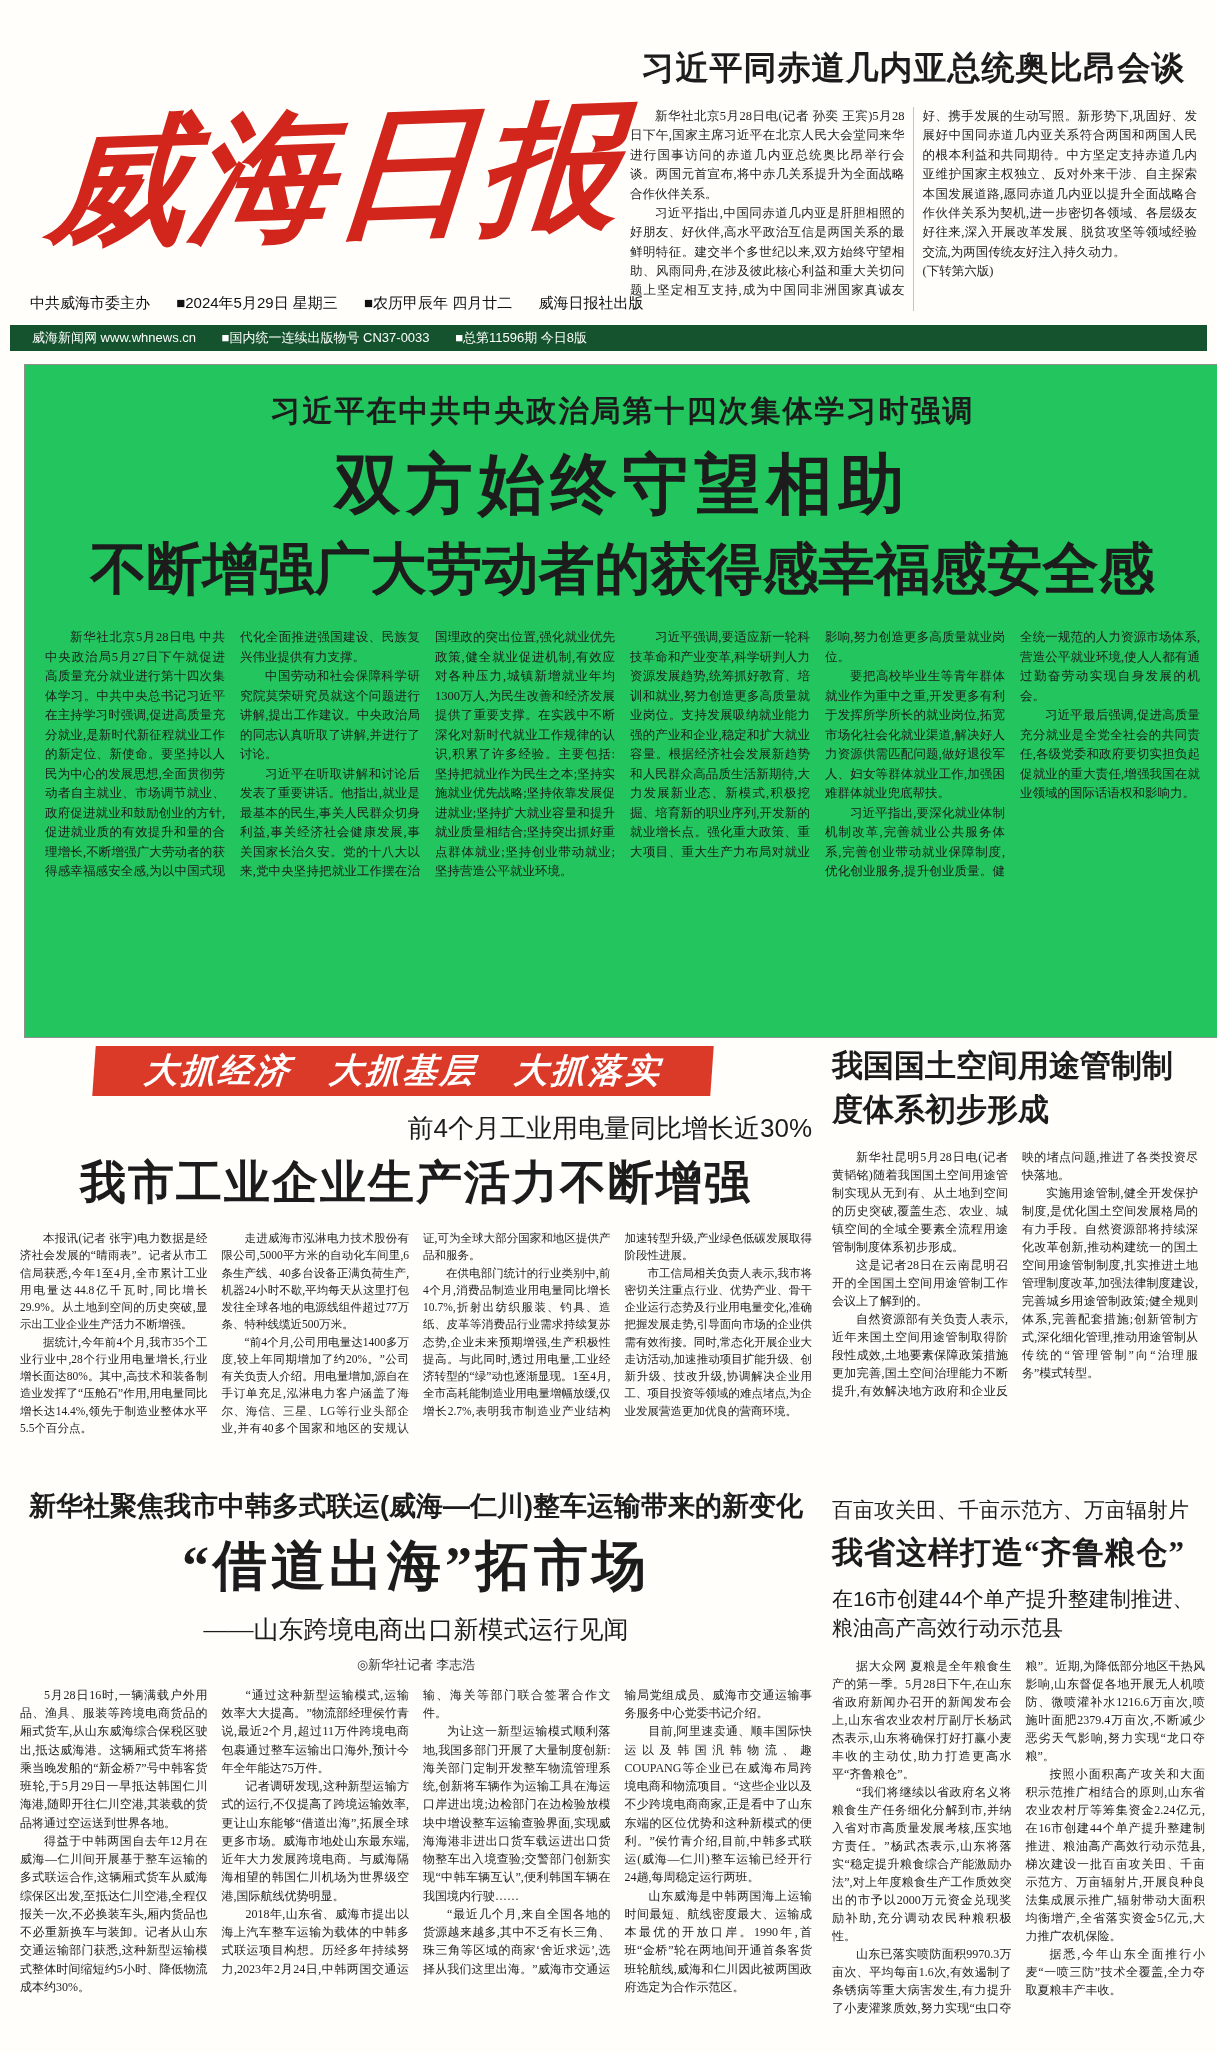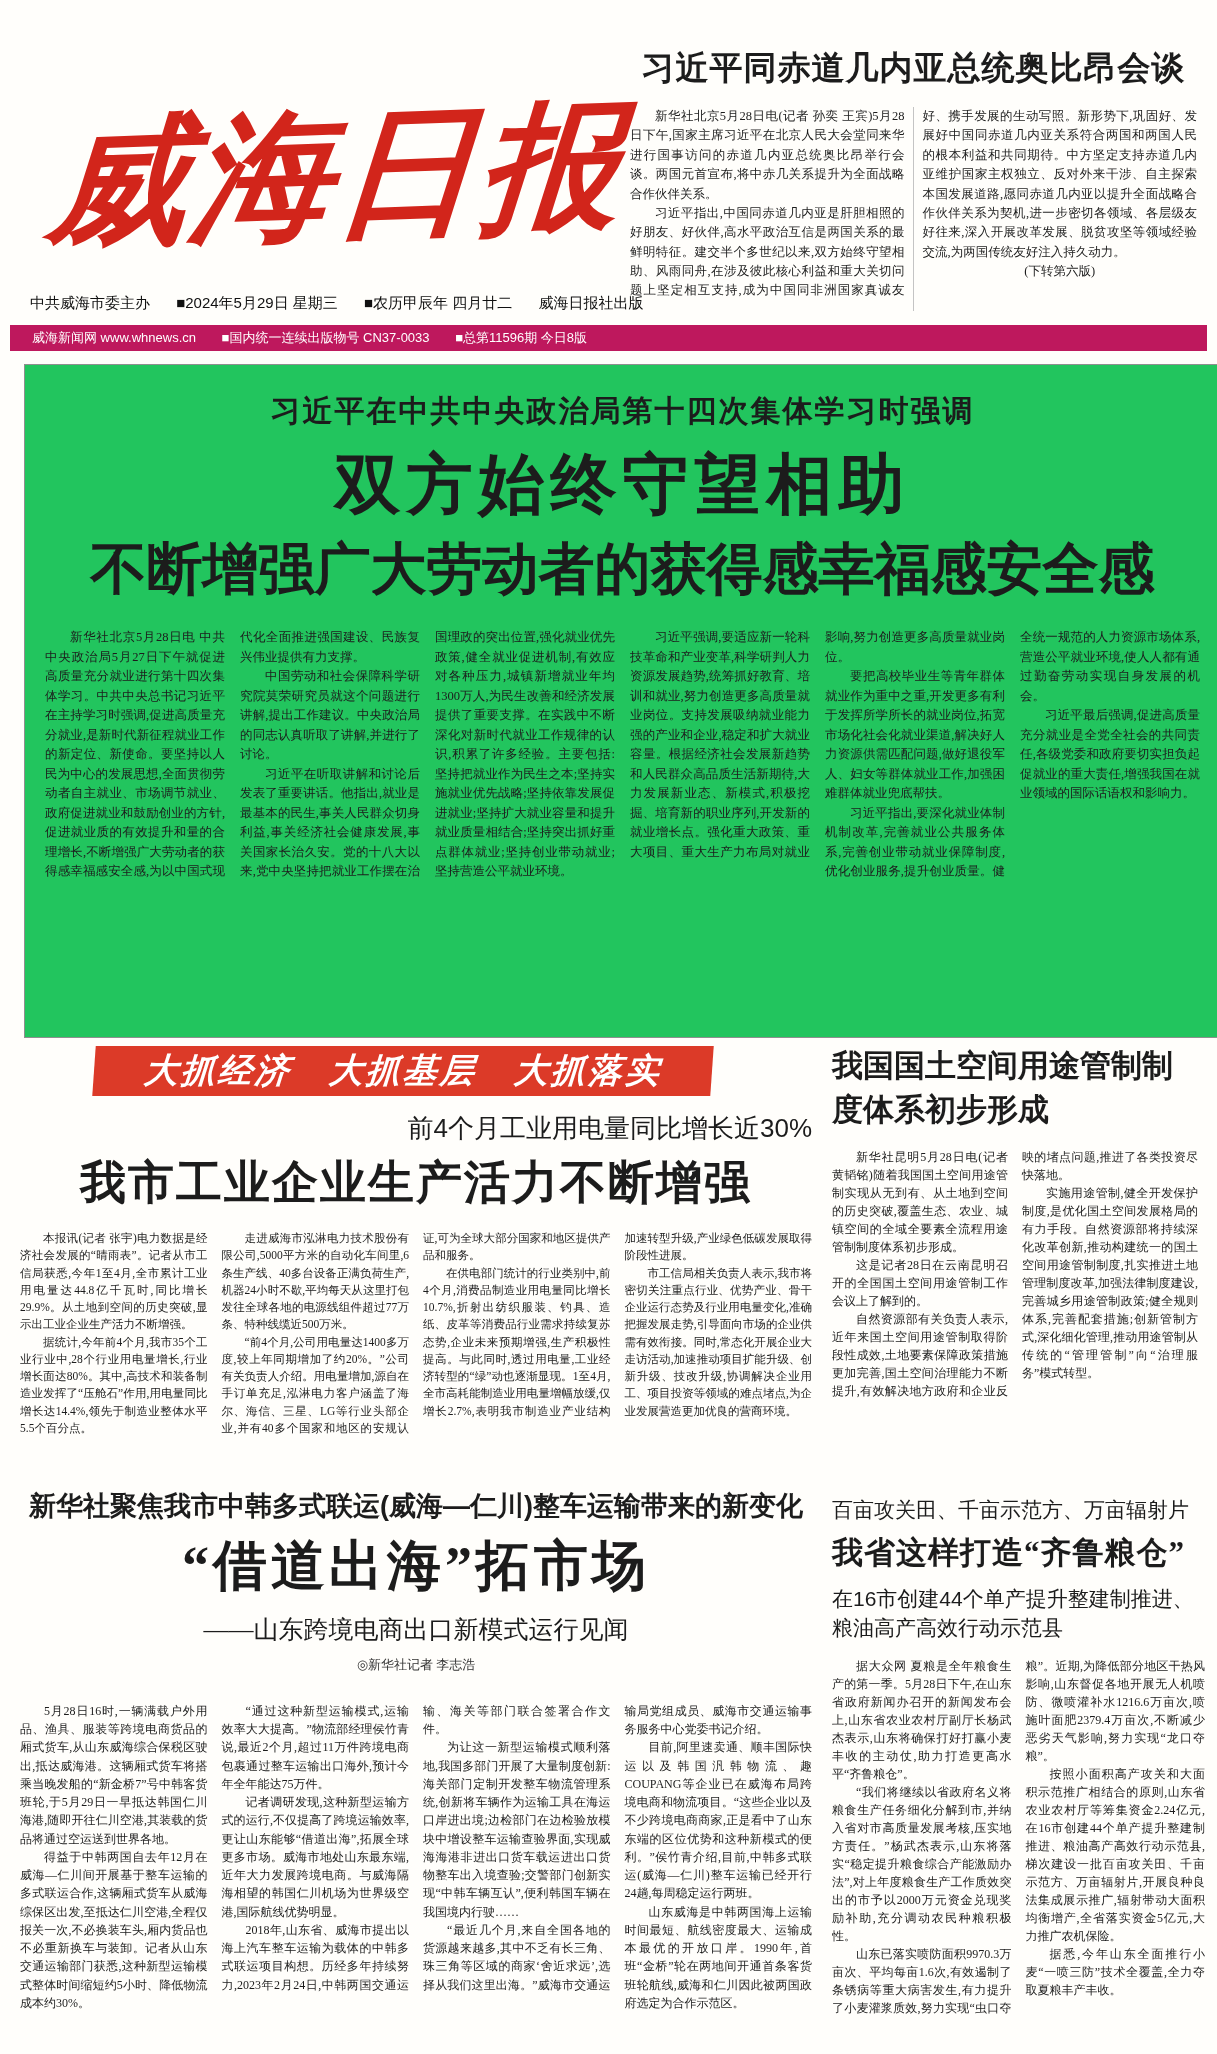--- a/index.html
+++ b/index.html
@@ -9,25 +9,25 @@
   .masthead-logo{position:absolute;left:48px;top:58px;width:570px;height:235px;
         color:#d2251b;font-size:140px;font-weight:bold;line-height:235px;text-align:center;
         transform:rotate(-2deg) skewX(-6deg);letter-spacing:4px;font-style:italic;white-space:nowrap;}
   .diplomacy{position:absolute;left:630px;top:46px;width:567px;}
   .diplomacy .title{font-size:33px;font-weight:bold;text-align:center;letter-spacing:1px;
         font-family:"Liberation Serif",serif;}
   .diplomacy .cols{margin-top:16px;height:204px;column-count:2;column-gap:18px;
         column-rule:1px solid #c4c4c4;column-fill:balance;font-size:12.5px;line-height:1.55;
         text-align:justify;overflow:hidden;}
   p{margin:0;text-indent:2em;text-align:justify;}
-  .turn{text-align:center;text-indent:0;}
+  .turn{text-align:left;text-indent:0;}
   .publisher-line{position:absolute;left:30px;top:294px;width:660px;font-size:15px;
         font-family:"Liberation Sans","DejaVu Sans",sans-serif;white-space:nowrap;color:#111;}
   .publisher-line span{margin-right:22px;}
-  .info-bar{position:absolute;left:10px;top:325px;width:1197px;height:26px;background:#be185d;
+  .info-bar{position:absolute;left:10px;top:325px;width:1197px;height:26px;background:#14532d;
         color:#ffffff;font-size:13px;line-height:26px;padding:0;
         font-family:"Liberation Sans","DejaVu Sans",sans-serif;white-space:nowrap;}
   .info-bar span{margin-left:22px;}
   
   .lead-box{position:absolute;left:24px;top:364px;width:1195px;height:672px;
         border:1px solid #8f8f8f;background:#22c55e;}
   .lead-kicker{margin-top:26px;text-align:center;font-size:30px;font-weight:bold;
         font-family:"Liberation Sans","DejaVu Sans",sans-serif;letter-spacing:2px;}
   .lead-t1{text-align:center;font-size:66px;font-weight:bold;letter-spacing:6px;margin-top:8px;}
   .lead-t2{text-align:center;font-size:56px;font-weight:bold;letter-spacing:0;margin-top:2px;}
@@ -47,21 +47,21 @@
   .land-title{font-size:31px;font-weight:bold;line-height:1.42;}
   .land-cols{margin-top:16px;height:302px;column-count:2;column-gap:14px;column-fill:balance;
         font-size:12px;line-height:1.5;overflow:hidden;}
   
   .sea{position:absolute;left:20px;top:1488px;width:792px;}
   .sea-kicker{text-align:center;font-size:27px;font-family:"Liberation Sans","DejaVu Sans",sans-serif;
         font-weight:bold;letter-spacing:0;}
   .sea-title{text-align:center;font-size:54px;font-weight:bold;margin-top:6px;letter-spacing:4px;}
   .sea-subtitle{text-align:center;font-size:25px;margin-top:10px;}
   .sea-byline{text-align:center;font-size:13px;margin-top:10px;color:#333;}
-  .sea-cols{margin-top:28px;height:330px;column-count:4;column-gap:14px;column-fill:balance;
+  .sea-cols{margin-top:12px;height:330px;column-count:4;column-gap:14px;column-fill:balance;
         font-size:12px;line-height:1.52;overflow:hidden;}
   .grain{position:absolute;left:832px;top:1496px;width:373px;}
   .grain-kicker{font-size:21px;font-family:"Liberation Sans","DejaVu Sans",sans-serif;}
   .grain-title{font-size:31px;font-weight:bold;margin-top:8px;letter-spacing:1px;}
   .grain-subtitle{font-size:21px;margin-top:10px;line-height:1.4;
         font-family:"Liberation Sans","DejaVu Sans",sans-serif;}
   .grain-cols{margin-top:14px;height:372px;column-count:2;column-gap:14px;column-fill:balance;
         font-size:12px;line-height:1.5;overflow:hidden;}
 </style>
 </head>

